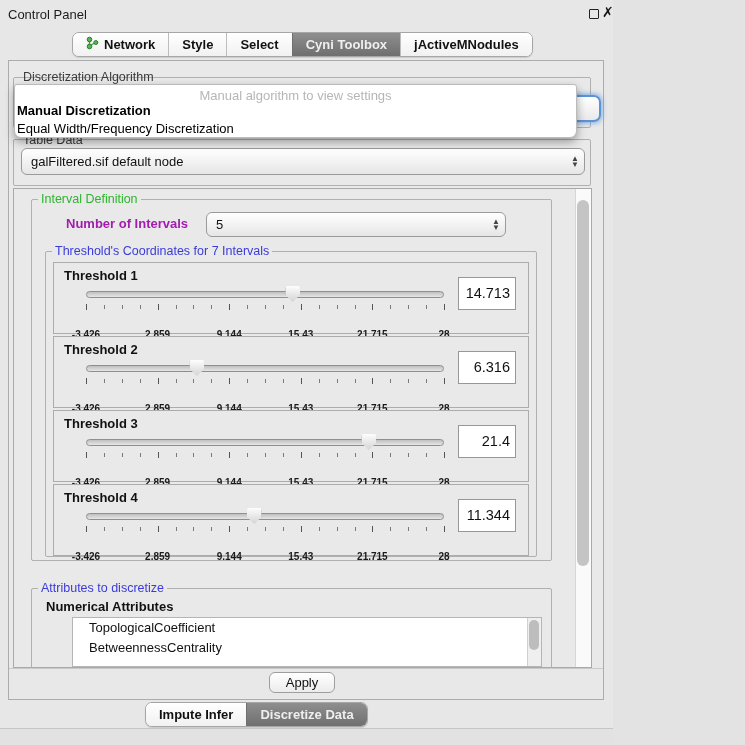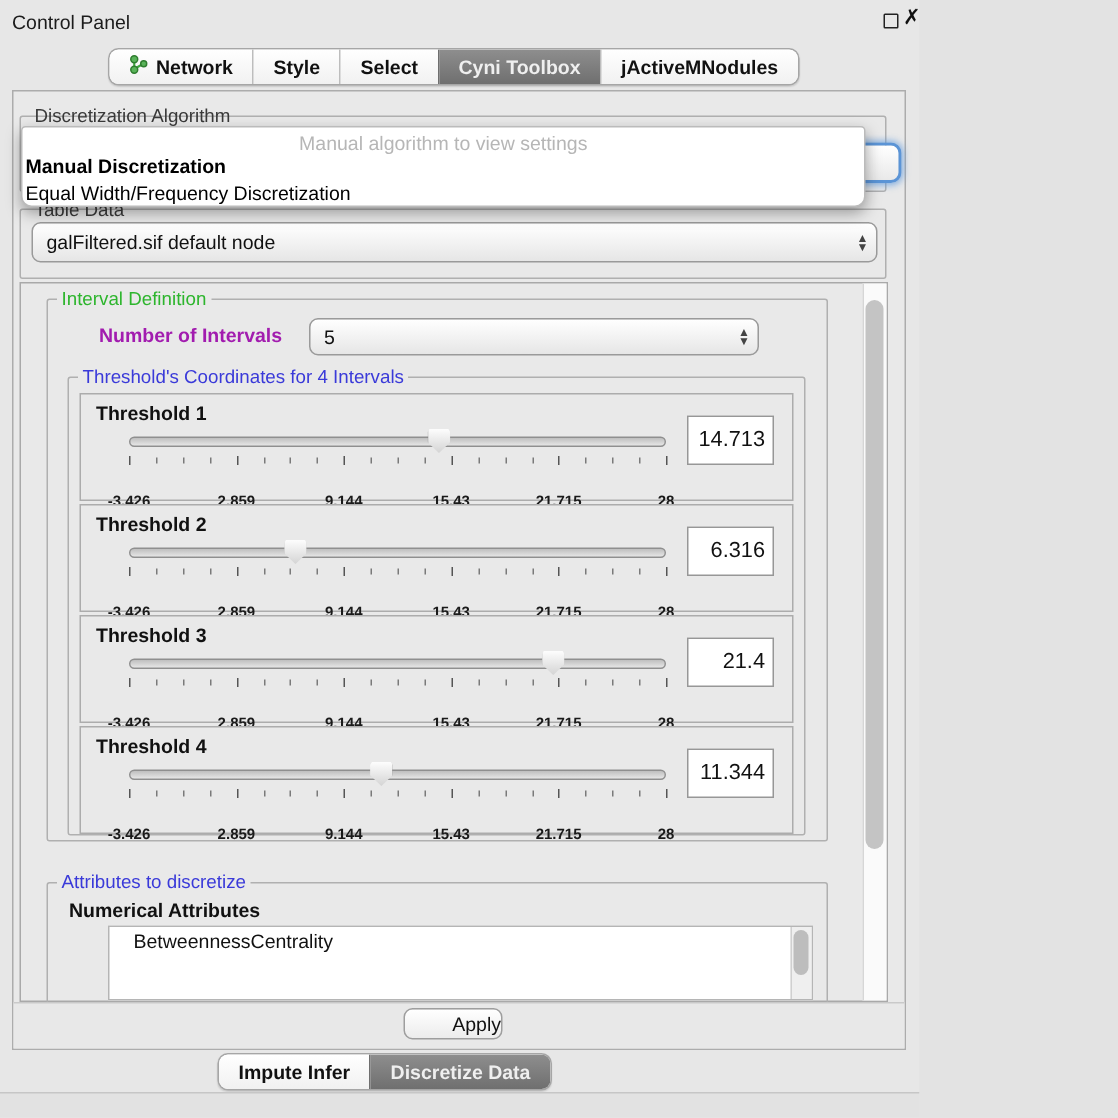--- a/index.html
+++ b/index.html
@@ -73,21 +73,21 @@
 #attr-border{left:31px;top:588px;width:521px;height:92px}
 #attr-title{left:38px;top:581px}
 #attr-heading{left:46px;top:599px;font-size:13px;font-weight:bold;color:#111}
 #attr-list{left:72px;top:617px;width:470px;height:50px;background:#fff;border:1px solid #B5B5B5;overflow:hidden}
 .attr-item{height:20px;line-height:20px;font-size:13px;color:#111;padding-left:16px}
 #attr-scroll{left:527px;top:618px;width:14px;height:48px;background:#EFEFEF;border-left:1px solid #D0D0D0}
 #attr-thumb{left:529px;top:620px;width:10px;height:30px;background:#BDBDBD;border-radius:5px}
 
 #apply-strip{left:9px;top:668px;width:594px;height:31px;background:#E8E8E8;border-top:1px solid #C9C9C9}
 #apply-btn{left:269px;top:672px;width:66px;height:21px;border:1px solid #9E9E9E;border-radius:6px;
-  background:linear-gradient(#FFFFFF,#ECECEC);font-size:13px;color:#111;text-align:right;line-height:19px}
+  background:linear-gradient(#FFFFFF,#ECECEC);font-size:13px;color:#111;text-align:center;line-height:19px}
 #bottom-strip{left:0;top:728px;width:613px;height:17px;background:#E2E2E2;border-top:1px solid #C6C6C6}
 
 
 #algo-popup{left:14px;top:84px;width:563px;height:54px;background:#fff;border:1px solid #BBB;
   border-radius:3px 3px 7px 7px;box-shadow:0 4px 10px rgba(0,0,0,.35);z-index:10}
 #popup-ph{position:absolute;left:0;right:0;top:3px;text-align:center;font-size:13px;color:#B6B6B6}
 .popup-opt{position:absolute;left:2px;font-size:13px;color:#000;white-space:nowrap}
 .popup-opt.bold{font-weight:bold}
 
 
@@ -154,21 +154,21 @@
     <span id="numint-label" class="abs">Number of Intervals</span>
     <div id="numint-combo" class="abs combo">
       <span class="ctext">5</span>
       <span class="arrows">
           <span>▲</span>
           <span>▼</span>
         </span>
     </div>
 
     <div id="thresh-border" class="abs group"></div>
-    <span id="thresh-title" class="abs gtitle t-blue">Threshold's Coordinates for 4 Intervals</span>
+    <span id="thresh-title" class="abs gtitle t-blue">Threshold's Coordinates for 7 Intervals</span>
     <div id="thresh-list" class="abs">
         <div class="tpanel">
           <div class="tlabel">Threshold 1</div>
           <div class="tzone">
             <div class="ttrack"></div>
             <div class="tick major" style="left: 0%;"></div>
             <span class="tlab" style="left: 0%;">-3.426</span>
             <div class="tick minor" style="left: 5%;"></div>
             <div class="tick minor" style="left: 10%;"></div>
             <div class="tick minor" style="left: 15%;"></div>
@@ -302,20 +302,21 @@
             <div class="tthumb" style="left: 46.9993%;"></div>
           </div>
           <div class="tval">11.344</div>
         </div>
       </div>
 
     <div id="attr-border" class="abs group"></div>
     <span id="attr-title" class="abs gtitle t-blue">Attributes to discretize</span>
     <span id="attr-heading" class="abs">Numerical Attributes</span>
     <div id="attr-list" class="abs">
+        <div class="attr-item">TopologicalCoefficient</div>
         <div class="attr-item">BetweennessCentrality</div>
       </div>
     <div id="attr-scroll" class="abs"></div>
     <div id="attr-thumb" class="abs"></div>
 
     <div id="apply-strip" class="abs"></div>
     <div id="apply-btn" class="abs">Apply</div>
 
     <div id="bottom-tabs" class="abs segbar">
         <div class="seg">

